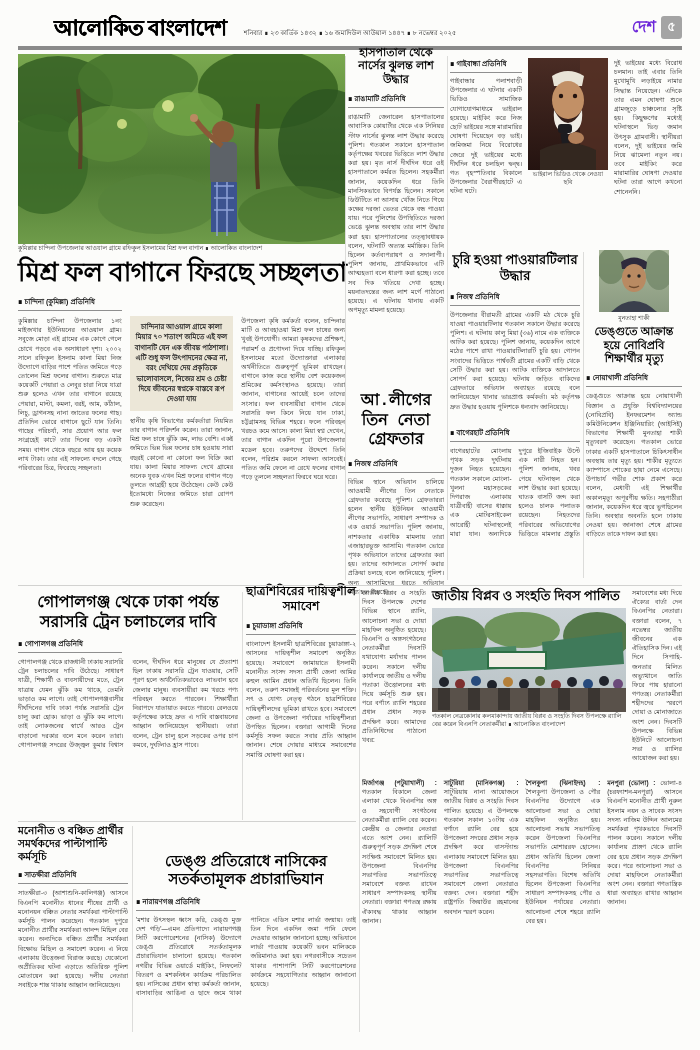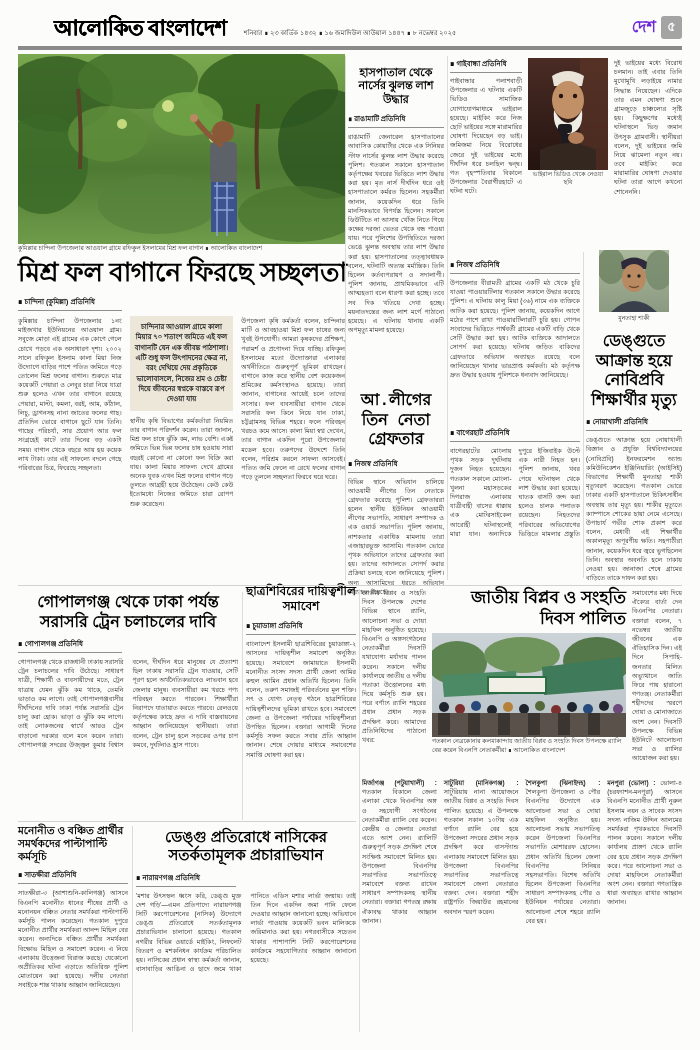--- a/index.html
+++ b/index.html
@@ -26,59 +26,59 @@
   .hr{position:absolute;height:1px;background:#d2d2d0;}
   
   #storyFruit{left:18px;top:54px;width:327px;}
   #storyFruit .hl{font-size:26px;white-space:nowrap;letter-spacing:-0.4px;margin-top:5px;}
   #storyFruit .byline{width:104px;}
   .cols3{display:flex;gap:8px;margin-top:5px;}
   .cols3 .col{width:104px;}
   .quotebox{background:#ece7d8;padding:6px 5px;font-size:6.9px;font-weight:700;line-height:1.5;
             text-align:center;color:#222;margin-bottom:5px;}
   
-  #storyNurse{left:348px;top:66px;width:96px;font-family:Liberation Serif, serif;}
+  #storyNurse{left:348px;top:46px;width:96px;}
   #storyNurse .hl{font-size:11px;text-align:center;}
   #storyLeague{left:348px;top:392px;width:96px;}
   #storyLeague .hl{font-size:16px;text-align:center;font-family:Liberation Mono, monospace;}
   
   #storyMiking{left:450px;top:54px;width:232px;}
   #storyMiking .hl{font-size:15px;text-align:center;line-height:1.3;}
   .mik-row{display:flex;gap:6px;margin-top:4px;}
   .mik-c1{width:72px;}
   .mik-photo{width:80px;}
   .mik-c2{width:68px;}
   
   #storyTiller{left:450px;top:252px;width:130px;}
   #storyTiller .hl{font-size:13px;text-align:center;}
   #storyMongla{left:450px;top:420px;width:130px;}
   #storyMongla .hl{font-size:13px;text-align:center;}
   .cols2{column-count:2;column-gap:7px;}
   
   #storyDstu{left:586px;top:250px;width:96px;}
-  #storyDstu .hl{font-size:16px;text-align:center;margin-top:9px;}
+  #storyDstu .hl{font-size:11px;text-align:center;margin-top:3px;}
   .portrait{width:70px;height:62px;margin:0 auto;display:block;}
   
   #storyTrain{left:18px;top:592px;width:220px;}
   #storyTrain .hl{font-size:16px;text-align:center;}
   #storyTrain .byline{width:104px;}
   #storyShibir{left:246px;top:584px;width:110px;}
   #storyShibir .hl{font-size:12px;text-align:center;}
   
   #storyCand{left:18px;top:824px;width:110px;}
   #storyCand .hl{font-size:10.5px;text-align:left;}
-  #storyDcity{left:136px;top:828px;width:220px;}
+  #storyDcity{left:136px;top:852px;width:220px;}
   #storyDcity .hl{font-size:15px;text-align:center;}
   #storyDcity .byline{width:100px;}
   
   #storySol{left:362px;top:588px;width:320px;}
   .sol-top{display:flex;gap:6px;height:184px;}
   .sol-left{width:64px;}
   .sol-center{width:194px;}
-  .sol-center .hl{font-size:17px;text-align:right;}
+  .sol-center .hl{font-size:13px;text-align:left;}
   .sol-right{width:50px;}
   .sol-briefs{column-count:4;column-gap:7px;height:256px;margin-top:6px;overflow:hidden;}
   .brief{break-after:column;margin:0;font-size:6.3px;line-height:1.46;text-align:justify;}
   .brief b{font-weight:800;}
   svg{display:block;}
 </style>
 </head>
 <body>
 
 <div class="page">
@@ -173,20 +173,21 @@
           <path d="M12 92 q28 -14 56 0 l0 20 l-56 0z" fill="#33271f"></path>
           <ellipse cx="48" cy="80" rx="8" ry="6" fill="#b2805a"></ellipse>
         </svg>
         <div class="caption" style="text-align:center">ভাইরাল ভিডিও থেকে নেওয়া ছবি</div>
       </div>
       <div class="mik-c2 bodytext" style="height:144px">দুই ভাইয়ের মধ্যে বিরোধ চলমান। তাই এবার তিনি মুখোমুখি লড়াইয়ে নামার সিদ্ধান্ত নিয়েছেন। এদিকে তার এমন ঘোষণা শুনে গ্রামজুড়ে চাঞ্চল্যের সৃষ্টি হয়। কিছুক্ষণের মধ্যেই ঘটনাস্থলে ভিড় জমান উৎসুক গ্রামবাসী। স্থানীয়রা বলেন, দুই ভাইয়ের জমি নিয়ে ঝামেলা নতুন নয়। তবে মাইকিং করে মারামারির ঘোষণা দেওয়ার ঘটনা তারা আগে কখনো শোনেননি।</div>
     </div>
   </section>
 
   <section class="story" id="storyTiller">
+    <h2 class="hl">চুরি হওয়া পাওয়ারটিলার উদ্ধার</h2>
     <div class="byline">∎ নিজস্ব প্রতিনিধি</div>
     <div class="bodytext" style="height:104px;margin-top:4px">উপজেলার বীরামতী গ্রামের একটি মঠ থেকে চুরি যাওয়া পাওয়ারটিলার গতকাল সকালে উদ্ধার করেছে পুলিশ। এ ঘটনায় কালু মিয়া (৩৬) নামে এক ব্যক্তিকে আটক করা হয়েছে। পুলিশ জানায়, কয়েকদিন আগে মঠের পাশে রাখা পাওয়ারটিলারটি চুরি হয়। গোপন সংবাদের ভিত্তিতে পার্শ্ববর্তী গ্রামের একটি বাড়ি থেকে সেটি উদ্ধার করা হয়। আটক ব্যক্তিকে আদালতে সোপর্দ করা হয়েছে। ঘটনায় জড়িত বাকিদের গ্রেফতারে অভিযান অব্যাহত রয়েছে বলে জানিয়েছেন থানার ভারপ্রাপ্ত কর্মকর্তা। মঠ কর্তৃপক্ষ দ্রুত উদ্ধার হওয়ায় পুলিশকে ধন্যবাদ জানিয়েছে।</div>
   </section>
 
   <section class="story" id="storyMongla">
     <div class="byline">∎ বাগেরহাট প্রতিনিধি</div>
     <div class="bodytext cols2" style="height:100px;margin-top:4px">বাগেরহাটের মোংলায় পৃথক সড়ক দুর্ঘটনায় দুজন নিহত হয়েছেন। গতকাল সকালে মোংলা-খুলনা মহাসড়কের দিগরাজ এলাকায় যাত্রীবাহী বাসের ধাক্কায় এক মোটরসাইকেল আরোহী ঘটনাস্থলেই মারা যান। অন্যদিকে দুপুরে ইজিবাইক উল্টে এক নারী নিহত হন। পুলিশ জানায়, খবর পেয়ে ঘটনাস্থল থেকে লাশ উদ্ধার করা হয়েছে। ঘাতক বাসটি জব্দ করা হলেও চালক পলাতক রয়েছেন। নিহতদের পরিবারের অভিযোগের ভিত্তিতে মামলার প্রস্তুতি চলছে। দুর্ঘটনার পর স্থানীয়রা মহাসড়কে নিরাপদ গতিসীমা নিশ্চিতের দাবি জানান।</div>
   </section>
 
   <section class="story" id="storyDstu">

